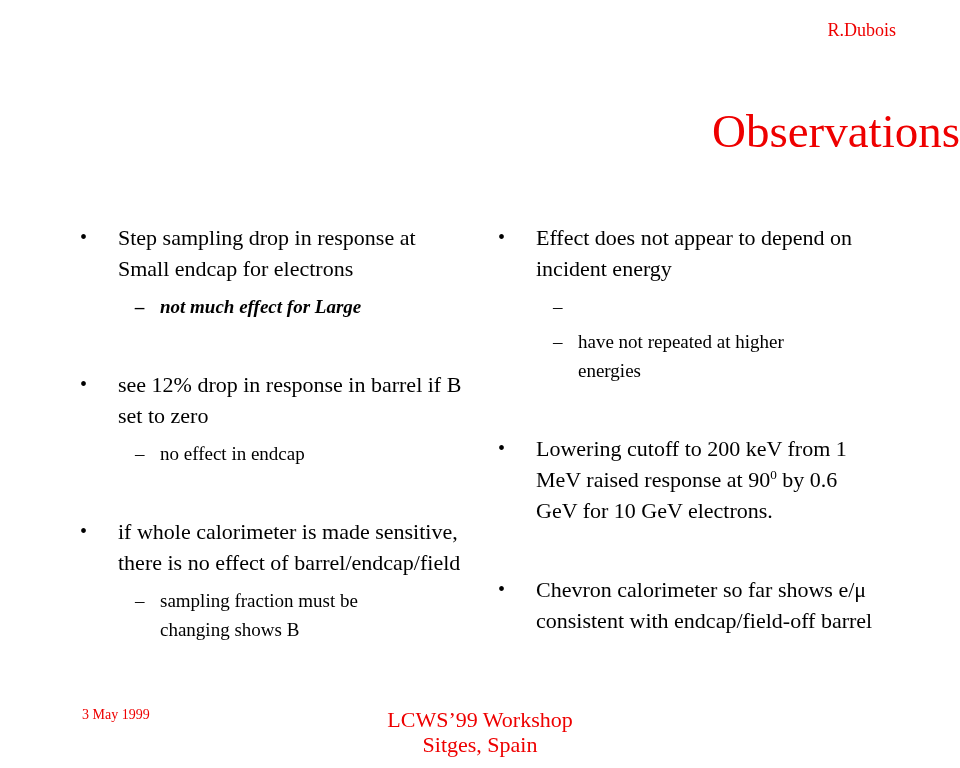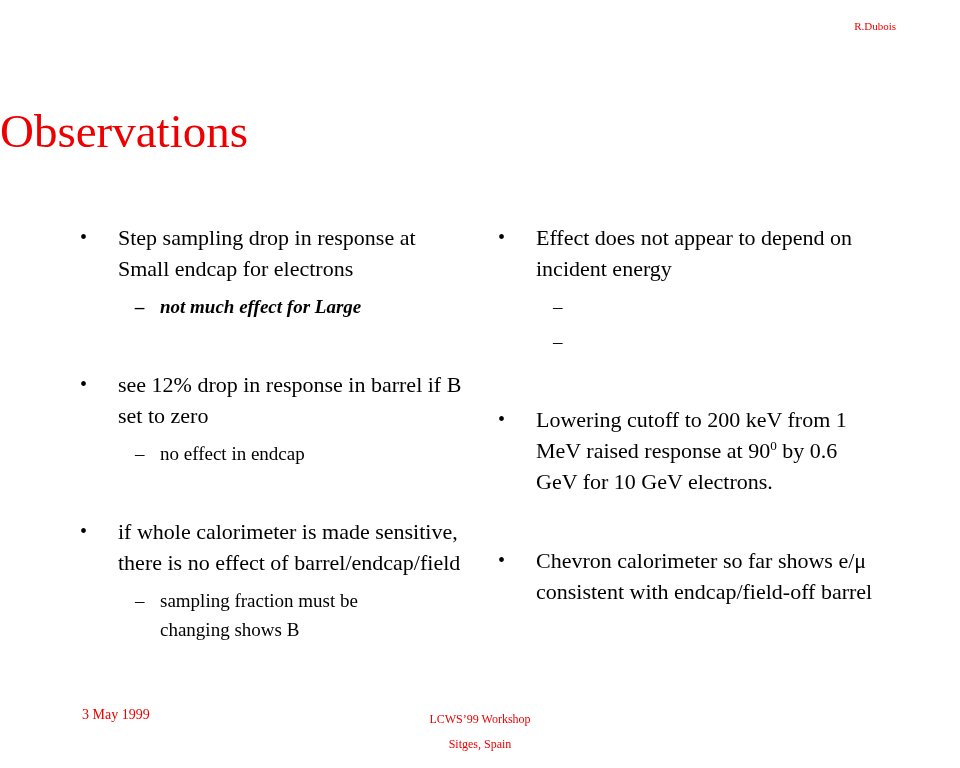--- a/index.html
+++ b/index.html
@@ -16,28 +16,28 @@
     overflow: hidden;
   }
   .slide {
     position: relative;
     width: 960px; height: 768px;
     background: var(--bg);
   }
   .author {
     position: absolute;
     top: 20px; right: 64px;
-    font-size: 11px;
+    font-size: 18px;
     color: var(--accent);
   }
   .title {
     position: absolute;
     top: 104px; left: 0;
     width: 100%;
-    text-align: left;
+    text-align: right;
     font-size: 47px;
     font-weight: normal;
     color: var(--accent);
     letter-spacing: 0px;
   }
   .col {
     position: absolute;
     top: 222px;
   }
   .col-left  { left: 80px;  width: 390px; }
@@ -76,21 +76,21 @@
     position: absolute;
     left: 82px; top: 707px;
     font-size: 14px;
     color: var(--accent);
   }
   .footer-venue {
     position: absolute;
     left: 0; top: 707px;
     width: 960px;
     text-align: center;
-    font-size: 12px;
+    font-size: 22px;
     line-height: 25px;
     color: var(--accent);
   }
 </style>
 </head>
 <body>
 
 <div class="slide">
 
   <div class="author">R.Dubois</div>
@@ -146,20 +146,21 @@
       <div class="b">
         <span class="marker">•</span>
         <span class="btext">Effect does not appear to depend on incident energy</span>
       </div>
       <div class="subs">
         <div class="s">
           <span class="marker">–</span>
         </div>
         <div class="s">
           <span class="marker">–</span>
+          <span class="stext">have not repeated at higher energies</span>
         </div>
       </div>
     </div>
 
     <div class="group">
       <div class="b">
         <span class="marker">•</span>
         <span class="btext"><span>Lowering cutoff to 200 keV from 1 MeV raised response at 90</span><sup class="deg">0</sup><span> by 0.6 GeV for 10 GeV electrons.</span></span>
       </div>
     </div>

